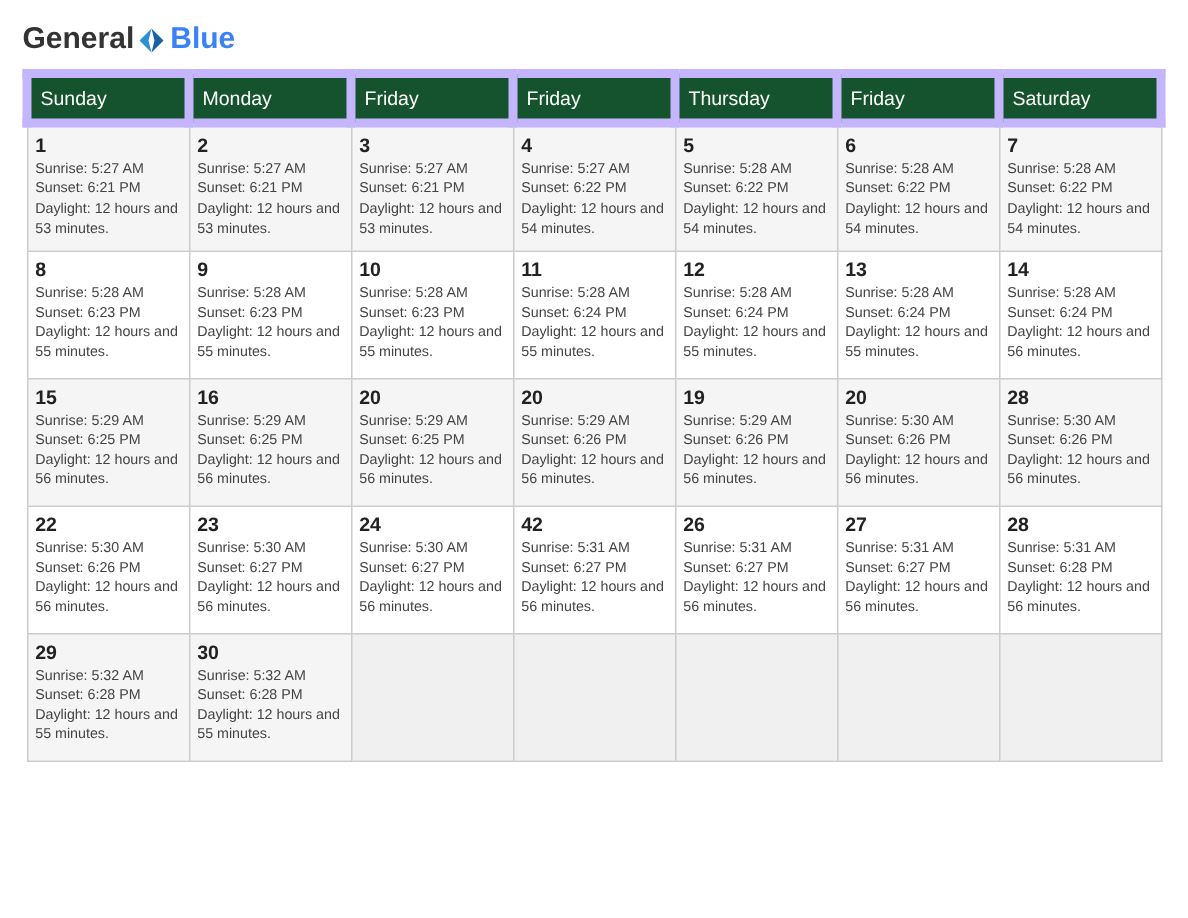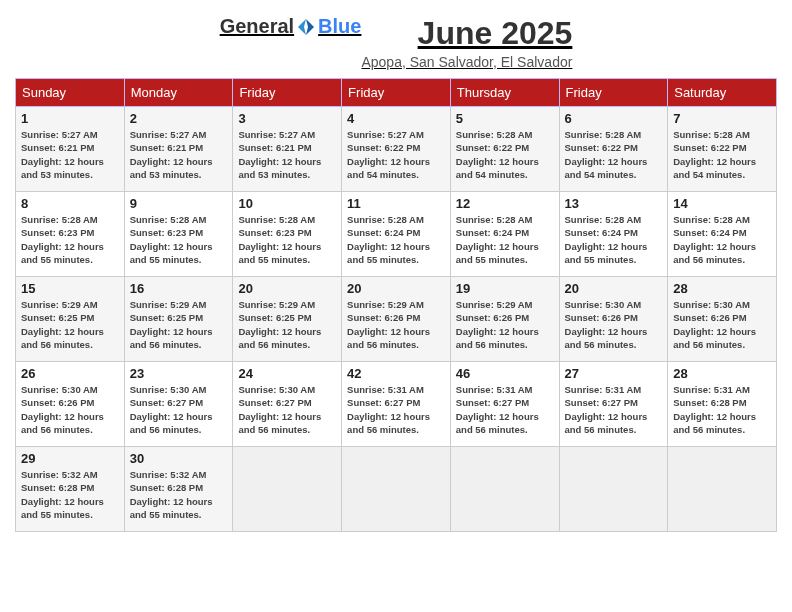--- a/index.html
+++ b/index.html
@@ -5,24 +5,23 @@
     * { margin: 0; padding: 0; box-sizing: border-box; }
     body {
       font-family: Arial, sans-serif;
       background: #fff;
       width: 792px;
       min-height: 612px;
       padding: 15px;
     }
     .header-area {
       display: flex;
-      justify-content: center;
+      justify-content: flex-start;
       align-items: flex-start;
       margin-bottom: 8px;
-      text-decoration: underline;
     }
     .logo {
       display: flex;
       flex-direction: column;
       align-items: flex-start;
     }
     .logo-text {
       display: flex;
       align-items: center;
       font-size: 20px;
@@ -48,27 +47,27 @@
       font-size: 14px;
       color: #555;
       margin-top: 2px;
     }
     .calendar {
       width: 100%;
       border-collapse: collapse;
       font-size: 10.5px;
     }
     .calendar th {
-      background-color: #b91c1c;
+      background-color: #14532d;
       color: white;
       text-align: left;
       padding: 6px 6px;
       font-size: 13px;
       font-weight: normal;
-      border: 1px solid #c4b5fd;
+      border: 6px solid #c4b5fd;
     }
     .calendar td {
       border: 1px solid #ccc;
       vertical-align: top;
       padding: 4px 5px;
       width: 14.28%;
       min-height: 80px;
       height: 85px;
     }
     .calendar tr:nth-child(odd) td {
@@ -80,43 +79,38 @@
     .day-num {
       font-size: 13px;
       font-weight: bold;
       color: #222;
       margin-bottom: 2px;
     }
     .day-info {
       font-size: 9.5px;
       color: #444;
       line-height: 1.4;
-      font-weight: bold;
     }
     .empty-cell {
       background-color: #f0f0f0 !important;
     }
   </style>
 </head>
 <body>
 
 <div class="header-area">
   <div class="logo">
     <div class="logo-text">
       <span class="logo-general">General</span>
       <svg class="logo-icon" viewBox="0 0 20 20">
         <polygon points="10,2 18,10 10,18 12,10" fill="#1a5fa8"></polygon>
         <polygon points="10,2 2,10 10,18 8,10" fill="#2a8fd4"></polygon>
       </svg>
       <span class="logo-blue">Blue</span>
     </div>
-  </div>
-  <div class="title-area">
-    <div class="month-year">June 2025</div>
-    <div class="location">Apopa, San Salvador, El Salvador</div>
   </div>
 </div>
 
 <table class="calendar">
   <thead>
     <tr>
       <th>Sunday</th>
       <th>Monday</th>
       <th>Friday</th>
       <th>Friday</th>
@@ -295,53 +289,53 @@
         <div class="day-num">28</div>
         <div class="day-info">
           Sunrise: 5:30 AM<br>
           Sunset: 6:26 PM<br>
           Daylight: 12 hours and 56 minutes.
         </div>
       </td>
       </tr>
       <tr>
         <td>
+        <div class="day-num">22</div>
+        <div class="day-info">
+          Sunrise: 5:30 AM<br>
+          Sunset: 6:26 PM<br>
+          Daylight: 12 hours and 56 minutes.
+        </div>
+      </td>
+        <td>
+        <div class="day-num">23</div>
+        <div class="day-info">
+          Sunrise: 5:30 AM<br>
+          Sunset: 6:27 PM<br>
+          Daylight: 12 hours and 56 minutes.
+        </div>
+      </td>
+        <td>
+        <div class="day-num">24</div>
+        <div class="day-info">
+          Sunrise: 5:30 AM<br>
+          Sunset: 6:27 PM<br>
+          Daylight: 12 hours and 56 minutes.
+        </div>
+      </td>
+        <td>
+        <div class="day-num">42</div>
+        <div class="day-info">
+          Sunrise: 5:31 AM<br>
+          Sunset: 6:27 PM<br>
+          Daylight: 12 hours and 56 minutes.
+        </div>
+      </td>
+        <td>
         <div class="day-num">26</div>
-        <div class="day-info">
-          Sunrise: 5:30 AM<br>
-          Sunset: 6:26 PM<br>
-          Daylight: 12 hours and 56 minutes.
-        </div>
-      </td>
-        <td>
-        <div class="day-num">23</div>
-        <div class="day-info">
-          Sunrise: 5:30 AM<br>
-          Sunset: 6:27 PM<br>
-          Daylight: 12 hours and 56 minutes.
-        </div>
-      </td>
-        <td>
-        <div class="day-num">24</div>
-        <div class="day-info">
-          Sunrise: 5:30 AM<br>
-          Sunset: 6:27 PM<br>
-          Daylight: 12 hours and 56 minutes.
-        </div>
-      </td>
-        <td>
-        <div class="day-num">42</div>
-        <div class="day-info">
-          Sunrise: 5:31 AM<br>
-          Sunset: 6:27 PM<br>
-          Daylight: 12 hours and 56 minutes.
-        </div>
-      </td>
-        <td>
-        <div class="day-num">46</div>
         <div class="day-info">
           Sunrise: 5:31 AM<br>
           Sunset: 6:27 PM<br>
           Daylight: 12 hours and 56 minutes.
         </div>
       </td>
         <td>
         <div class="day-num">27</div>
         <div class="day-info">
           Sunrise: 5:31 AM<br>

